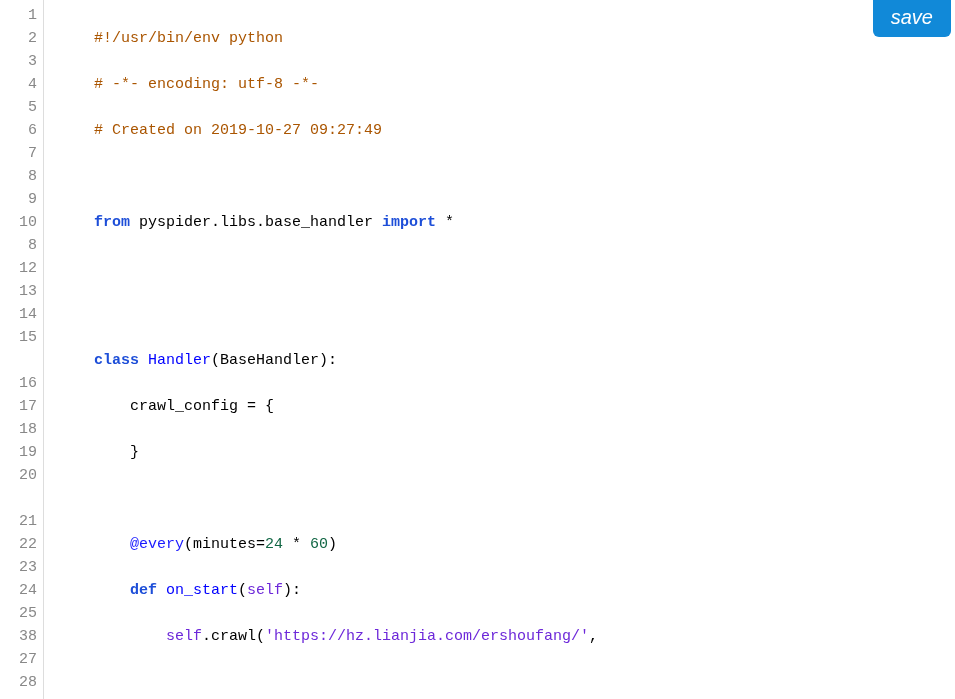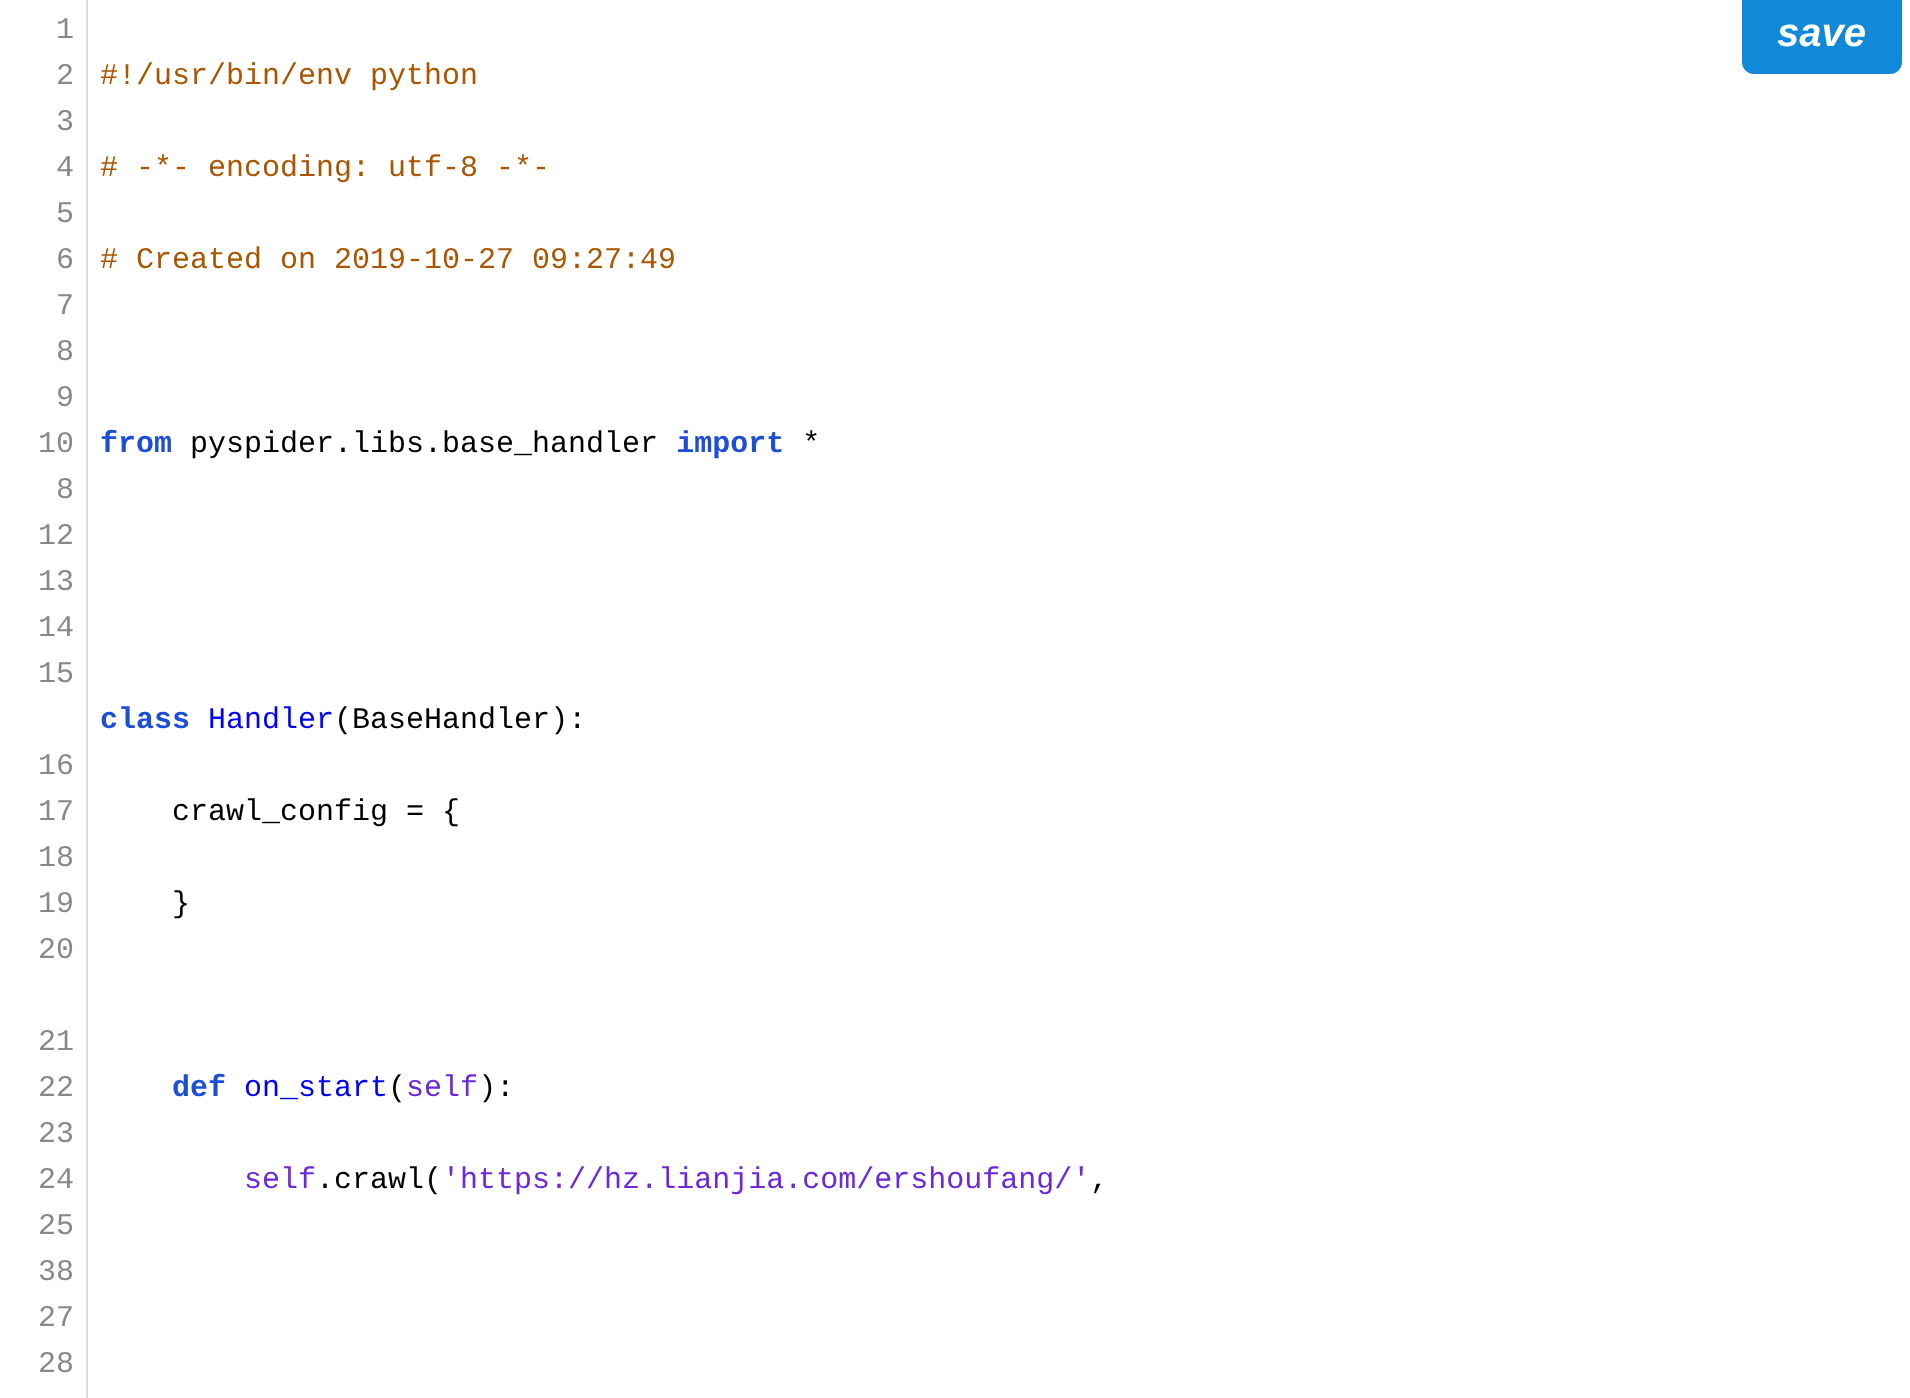--- a/index.html
+++ b/index.html
@@ -36,37 +36,38 @@
     padding-left: 6px;
     white-space: pre;
     line-height: 23px;
     padding-top: 4px;
     font-size: 15px;
     position: relative;
   }
   .line {
     height: 23px;
     display: block;
+    margin-left: 44px;
   }
   .cm-comment { color: #a50; }
   .cm-keyword { color: #1d4ed8; font-weight: bold; }
   .cm-def { color: #0000ff; text-align: right; }
   .cm-string { color: #6d28d9; }
   .cm-number { color: #116644; }
   .cm-self { color: #6d28d9; }
   .cm-decorator { color: #1a1aff; }
   .save-btn {
     position: absolute;
     top: 0;
     right: 4px;
     background: #1189d8;
     color: #fff;
     font-family: Arial, sans-serif;
     font-size: 20px;
-    font-weight: bold;
+    font-weight: normal;
     font-style: italic;
     padding: 6px 18px 8px 18px;
     border: none;
     border-radius: 0 0 6px 6px;
     cursor: pointer;
     z-index: 10;
   }
 </style>
 </head>
 <body>
@@ -111,20 +112,21 @@
 <span class="line"><span class="cm-comment"># -*- encoding: utf-8 -*-</span></span>
 <span class="line"><span class="cm-comment"># Created on 2019-10-27 09:27:49</span></span>
 <span class="line"></span>
 <span class="line"><span class="cm-keyword">from</span><span> pyspider.libs.base_handler </span><span class="cm-keyword">import</span><span> *</span></span>
 <span class="line"></span>
 <span class="line"></span>
 <span class="line"><span class="cm-keyword">class</span><span class="cm-def"> Handler</span><span>(</span><span>BaseHandler</span><span>):</span></span>
 <span class="line"><span>    crawl_config = {</span></span>
 <span class="line"><span>    }</span></span>
 <span class="line"></span>
+<span class="line"><span class="cm-decorator">    @every</span><span>(minutes=</span><span class="cm-number">24</span><span> * </span><span class="cm-number">60</span><span>)</span></span>
 <span class="line"><span class="cm-keyword">    def</span><span class="cm-def"> on_start</span><span>(</span><span class="cm-self">self</span><span>):</span></span>
 <span class="line"><span>        </span><span class="cm-self">self</span><span>.crawl(</span><span class="cm-string">'https://hz.lianjia.com/ershoufang/'</span><span>, </span></span>
 
 
 
 
 
 
 
 

